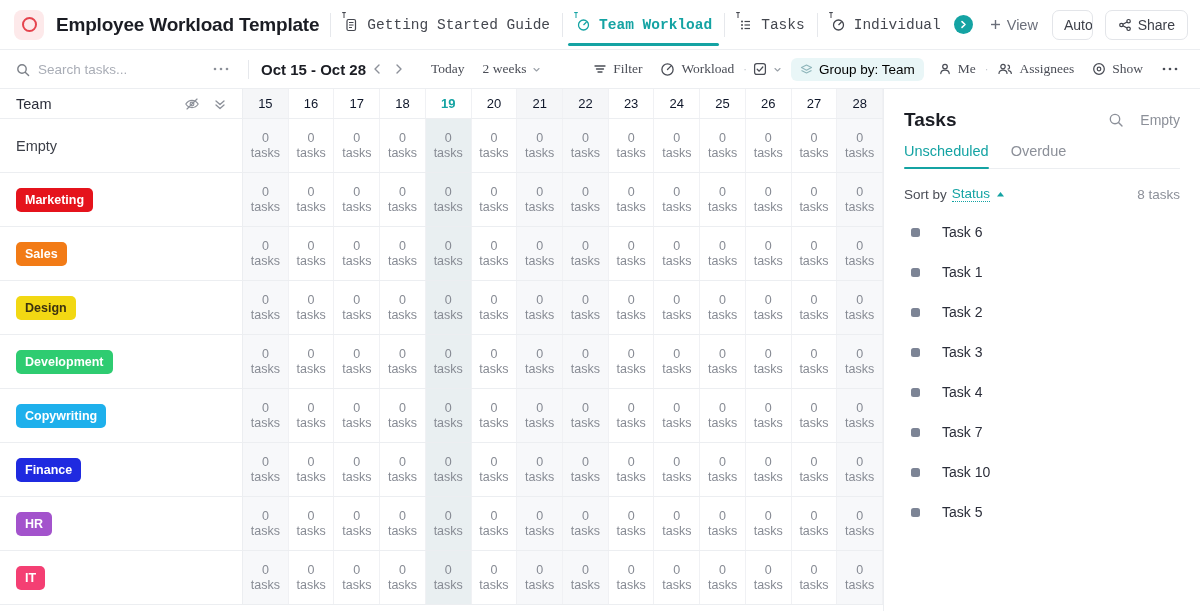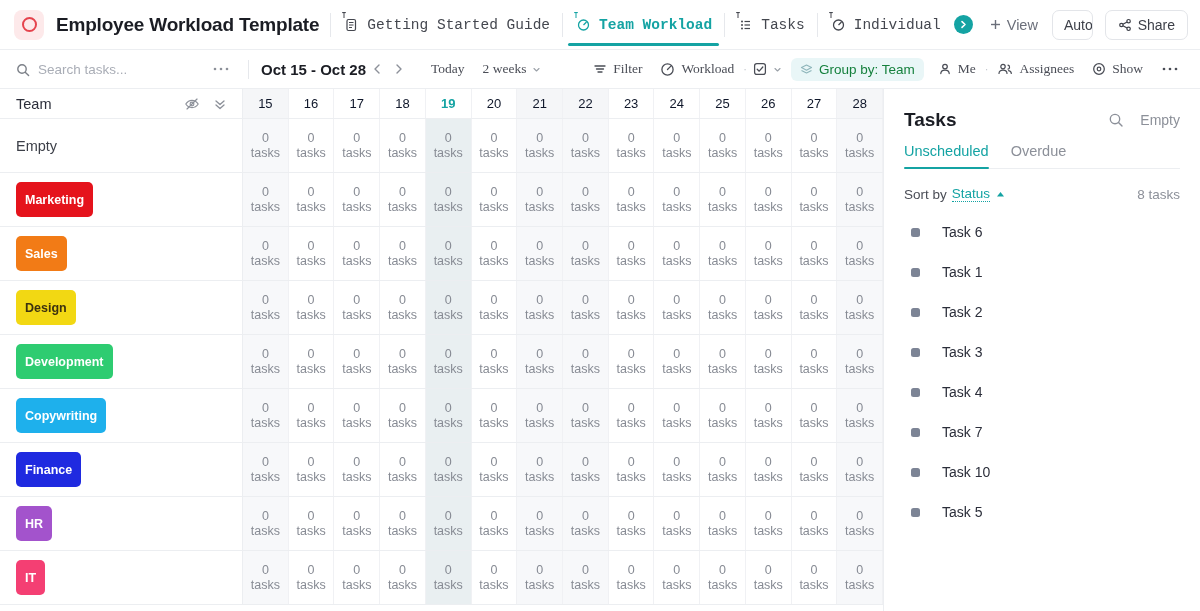--- a/index.html
+++ b/index.html
@@ -133,21 +133,21 @@
   .dots { color: #8c9099; letter-spacing: 1px; font-size: 15px; padding: 0 6px; }
   .tbdiv { width: 1px; height: 19px; background: #e6e8ec; margin: 0 12px; }
   .daterange { font-weight: bold; font-size: 15px; color: #1b1d24; white-space: nowrap; }
   .chev { color: #8c9099; padding: 0 5px; font-size: 14px; }
   .tb-item {
     display: flex; align-items: center; gap: 6px;
     padding: 0 9px; white-space: nowrap; color: #4a4d56; font-family: Liberation Serif, serif;
   }
   .tb-pill {
     display: flex; align-items: center; gap: 6px;
-    background: #e9f6f7; color: #15803d;
+    background: #e9f6f7; color: #000000;
     border-radius: 6px;
     padding: 4px 9px;
     margin: 0 5px;
     white-space: nowrap;
   }
   .mini-dot { color: #c3c7ce; font-size: 11px; }
   .spacer { flex: 1 1 auto; }
   
   .body-wrap { display: flex; height: 522px; }
   .grid-pane { width: 884px; display: flex; flex-direction: column; border-right: 1px solid #eceef1; }
@@ -171,21 +171,21 @@
     font-size: 13px; color: #0f172a;
     border-right: 1px solid #f0f1f4;
   }
   .daycell.weekend { background: #f5f6f8; }
   .daycell.today { color: #14a3a3; font-weight: bold; }
   .grid-rows { flex: 1 1 auto; }
   .grow { display: flex; height: 54px; border-bottom: 1px solid #eceef1; }
   .grow .team-col { align-items: center; }
   .tag {
     display: inline-flex; align-items: center;
-    height: 35px;
+    height: 24px;
     padding: 0 9px;
     border-radius: 5px;
     font-size: 12.5px;
     font-weight: bold;
     color: #ffffff;
     white-space: nowrap;
   }
   .plain-label { font-size: 14.5px; color: #3c3f48; }
   .cell {
     flex: 1 1 0;

